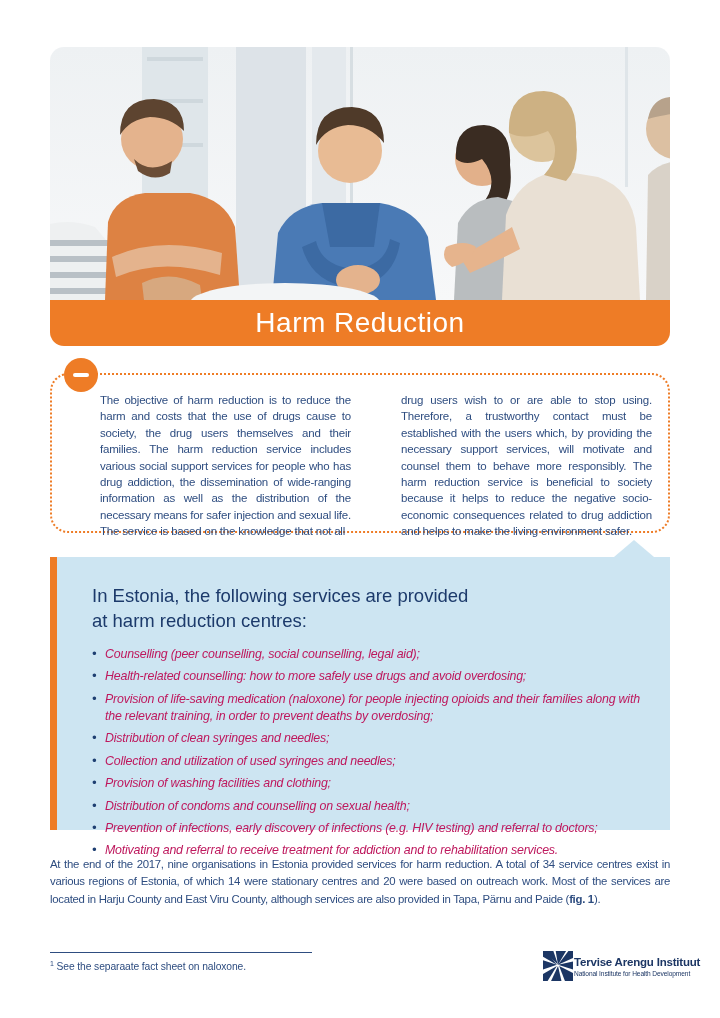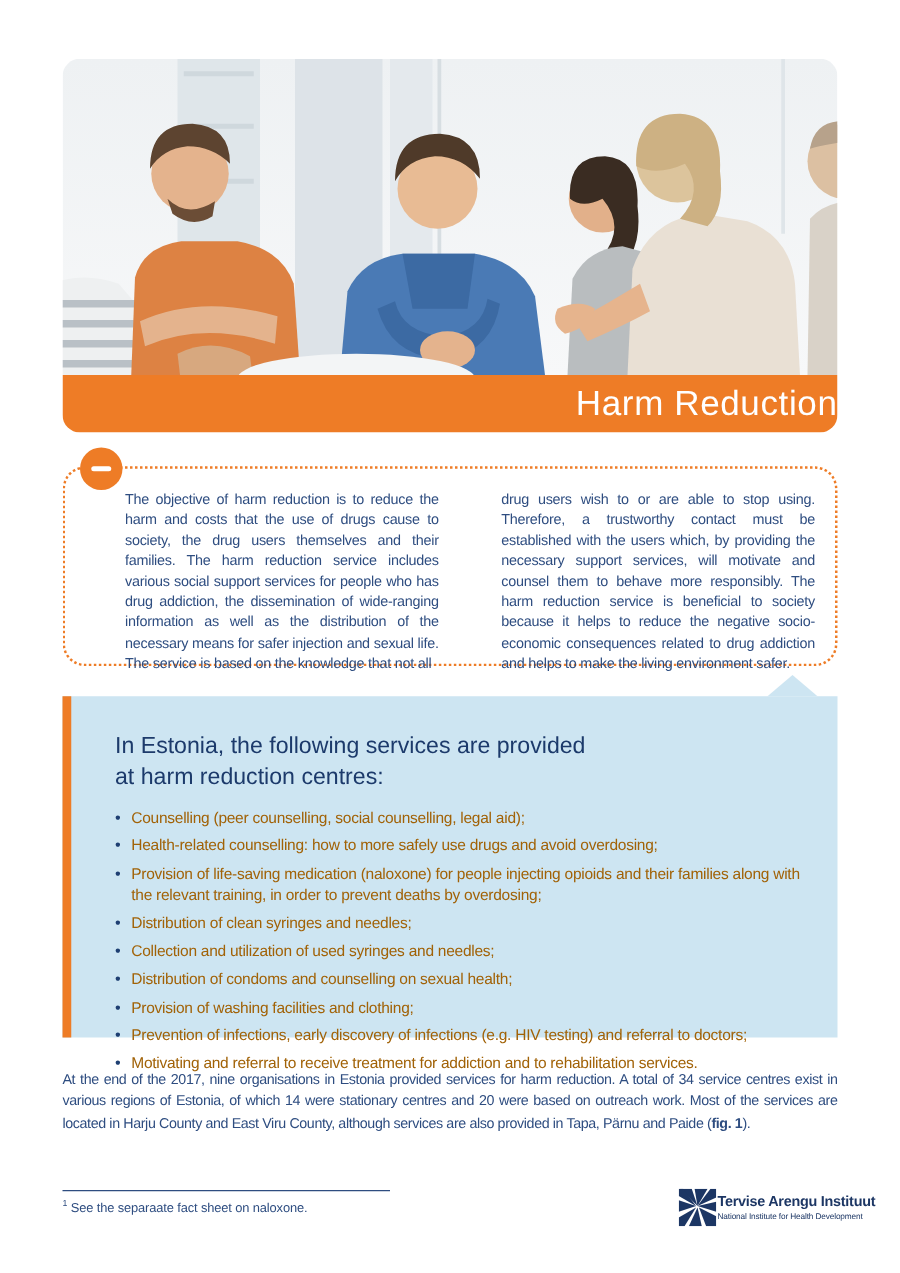--- a/index.html
+++ b/index.html
@@ -3,21 +3,21 @@
 <meta charset="utf-8">
 <style>
   * { margin:0; padding:0; box-sizing:border-box; }
   html,body { background:#ffffff; }
   body { font-family:"Liberation Sans", sans-serif; color:#2b4a7a; }
   .page { position:relative; width:720px; height:1018px; background:#fff; overflow:hidden; }
 
   
   .hero { position:absolute; left:50px; top:47px; width:620px; border-radius:14px; overflow:hidden; }
   .hero-photo { display:block; width:620px; height:253px; }
-  .banner { height:46px; background:#ee7c26; display:flex; align-items:center; justify-content:flex-end; }
+  .banner { height:46px; background:#ee7c26; display:flex; align-items:center; justify-content:center; }
   .banner h1 { color:#ffffff; font-size:28px; font-weight:400; letter-spacing:0.5px; }
 
   
   .intro-box { position:absolute; left:50px; top:373px; width:620px; height:160px;
     border:2px dotted #ee7c26; border-radius:18px; padding:17px 16px 0 16px; }
   .minus-badge { position:absolute; top:-17px; left:12px; width:34px; height:34px;
     background:#ee7c26; border-radius:50%; }
   .minus-badge .bar { position:absolute; left:9px; top:15px; width:16px; height:4px;
     background:#ffffff; border-radius:2px; }
   .intro-cols { display:flex; gap:18px; }
@@ -27,21 +27,21 @@
   
   .blue-box { position:absolute; left:50px; top:557px; width:620px; height:273px;
     background:#cde5f2; padding:26px 12px 0 42px; }
   .blue-strip { position:absolute; left:0; top:0; width:7px; height:100%; background:#ee7c26; }
   .notch { position:absolute; top:-17px; left:564px; width:0; height:0;
     border-left:20px solid transparent; border-right:20px solid transparent;
     border-bottom:17px solid #cde5f2; }
   .services-heading { color:#1c3a6b; font-size:18.5px; line-height:25px; font-weight:400; }
   .services-list { list-style:none; margin-top:13px; width:566px; }
   .services-list li { position:relative; padding-left:13px; margin-bottom:5px;
-    font-size:12.4px; line-height:1.4; letter-spacing:-0.2px; color:#a16207; }
+    font-size:12.4px; line-height:1.4; letter-spacing:-0.2px; color:#be185d;font-style:italic; }
   .services-list li::before { content:"•"; position:absolute; left:0; top:-1px;
     color:#1e3f72; font-size:13px; }
 
   
   .body-par { position:absolute; left:50px; top:856px; width:620px;
     font-size:11.4px; line-height:17.4px; letter-spacing:-0.3px; text-align:justify; color:#2e4d80; }
   .body-par b { font-weight:700; }
 
   
   .foot-rule { position:absolute; left:50px; top:952px; width:262px;
@@ -149,22 +149,22 @@
     <div class="services-heading">
       <div>In Estonia, the following services are provided</div>
       <div>at harm reduction centres:</div>
     </div>
     <ul class="services-list">
       <li>Counselling (peer counselling, social counselling, legal aid);</li>
       <li>Health-related counselling: how to more safely use drugs and avoid overdosing;</li>
       <li>Provision of life-saving medication (naloxone) for people injecting opioids and their families along with the relevant training, in order to prevent deaths by overdosing;</li>
       <li>Distribution of clean syringes and needles;</li>
       <li>Collection and utilization of used syringes and needles;</li>
+      <li>Provision of washing facilities and clothing;</li>
       <li>Distribution of condoms and counselling on sexual health;</li>
-      <li>Provision of washing facilities and clothing;</li>
       <li>Prevention of infections, early discovery of infections (e.g. HIV testing) and referral to doctors;</li>
       <li>Motivating and referral to receive treatment for addiction and to rehabilitation services.</li>
     </ul>
   </div>
 
   <p class="body-par"><span>At the end of the 2017, nine organisations in Estonia provided services for harm reduction. A total of 34 service centres exist in various regions of Estonia, of which 14 were stationary centres and 20 were based on outreach work. Most of the services are located in Harju County and East Viru County, although services are also provided in Tapa, Pärnu and Paide (</span><b>fig. 1</b><span>).</span></p>
 
   <div class="foot-rule"></div>
   <p class="footnote"><span class="sup">1</span> <span>See the separaate fact sheet on naloxone.</span></p>
 

